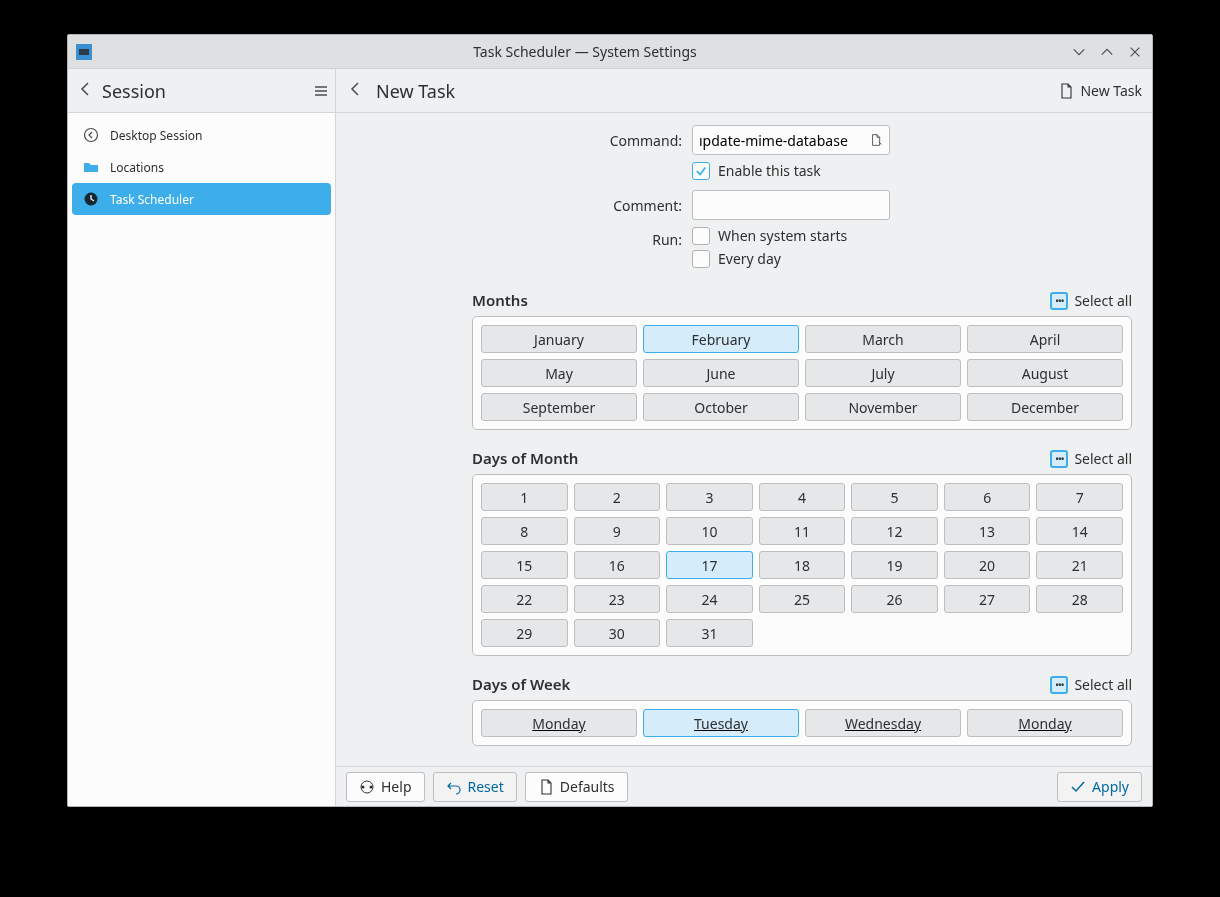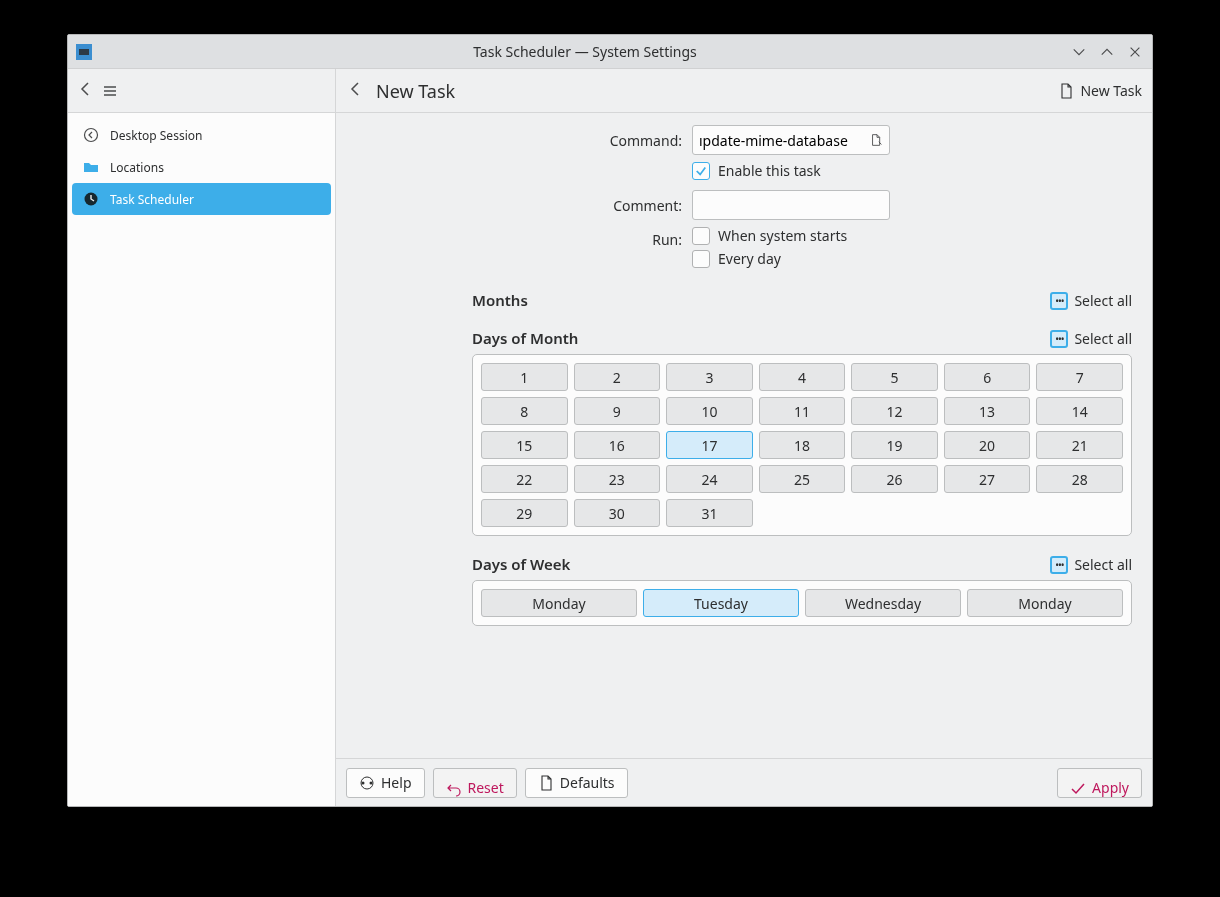--- a/index.html
+++ b/index.html
@@ -119,59 +119,59 @@
 
   .group-box {
     border: 1px solid #bcbebf;
     border-radius: 5px;
     background: #fcfcfc;
     padding: 8px;
   }
   .toggle-grid { display:grid; gap:6px; }
   .months-grid { grid-template-columns: repeat(4, 1fr); }
   .days-month-grid { grid-template-columns: repeat(7, 1fr); }
-  .days-week-grid { grid-template-columns: repeat(4, 1fr); }
+  .days-week-grid { grid-template-columns: repeat(4, 1fr); text-decoration: underline; }
 
   .toggle-btn {
     height: 28px;
     border: 1px solid #bcbebf;
     border-radius: 3px;
     background: #e6e7e8;
     font-size: 14px;
     color: #2e2f30;
     display:flex; align-items:center; justify-content:center;
     cursor:pointer;
     user-select:none;
   }
   .toggle-btn.selected {
     background: #d5ecfa;
     border-color: #3daee9;
   }
 
   
   .footer {
-    height: 48px;
+    height: 40px;
     border-top: 1px solid #d5d6d7;
     display:flex; align-items:center;
     padding: 0 10px;
     gap: 8px;
     background: #eff0f1;
   }
   .btn {
     height: 30px;
     border: 1px solid #bcbebf;
     border-radius: 3px;
     background: #fcfcfc;
     padding: 0 12px;
     font-size: 14px;
     color: #2e2f30;
     display:flex; align-items:center; gap:6px;
     cursor:pointer;
   }
-  .btn.disabled { color:#be185d; background:#f3f3f3; cursor:default;align-items:flex-end; }
+  .btn.disabled { color:#0369a1; background:#f3f3f3; cursor:default; }
   .footer-spacer { flex:1; }
 
   
   .content-scroll::-webkit-scrollbar { width: 14px; }
   .content-scroll::-webkit-scrollbar-track { background: #eff0f1; border-left:1px solid #e1e2e3; }
   .content-scroll::-webkit-scrollbar-thumb { background: #b2b3b4; border-radius: 7px; border: 3px solid #eff0f1; }
 
   svg.icon { width:16px; height:16px; }
 </style>
 </head>
@@ -201,20 +201,21 @@
     </div>
   </div>
 
   <div class="toolbar">
     <div class="toolbar-left">
       <span class="back-chevron">
         <svg class="icon" viewBox="0 0 16 16">
             <path d="M10 2 L4 8 L10 14" stroke="currentColor" stroke-width="1.5" fill="none"></path>
           </svg>
       </span>
+      <span class="session-label">Session</span>
       <span class="hamburger">
         <svg class="icon" viewBox="0 0 16 16">
             <path d="M2 4 H14 M2 8 H14 M2 12 H14" stroke="currentColor" stroke-width="1.5"></path>
           </svg>
       </span>
     </div>
     <div class="toolbar-right">
       <span class="back-chevron">
         <svg class="icon" viewBox="0 0 16 16">
             <path d="M10 2 L4 8 L10 14" stroke="currentColor" stroke-width="1.5" fill="none"></path>
@@ -310,20 +311,36 @@
 
         <div class="section">
           <div class="section-header">
             <span class="section-title">Months</span>
             <span class="select-all">
               <span class="select-all-icon">
                   <span>•••</span>
                 </span>
               <span>Select all</span>
             </span>
+          </div>
+          <div class="group-box">
+            <div class="toggle-grid months-grid" id="months-grid">
+                <div class="toggle-btn">January</div>
+                <div class="toggle-btn selected">February</div>
+                <div class="toggle-btn">March</div>
+                <div class="toggle-btn">April</div>
+                <div class="toggle-btn">May</div>
+                <div class="toggle-btn">June</div>
+                <div class="toggle-btn">July</div>
+                <div class="toggle-btn">August</div>
+                <div class="toggle-btn">September</div>
+                <div class="toggle-btn">October</div>
+                <div class="toggle-btn">November</div>
+                <div class="toggle-btn">December</div>
+              </div>
           </div>
         </div>
 
         <div class="section">
           <div class="section-header">
             <span class="section-title">Days of Month</span>
             <span class="select-all">
               <span class="select-all-icon">
                   <span>•••</span>
                 </span>

